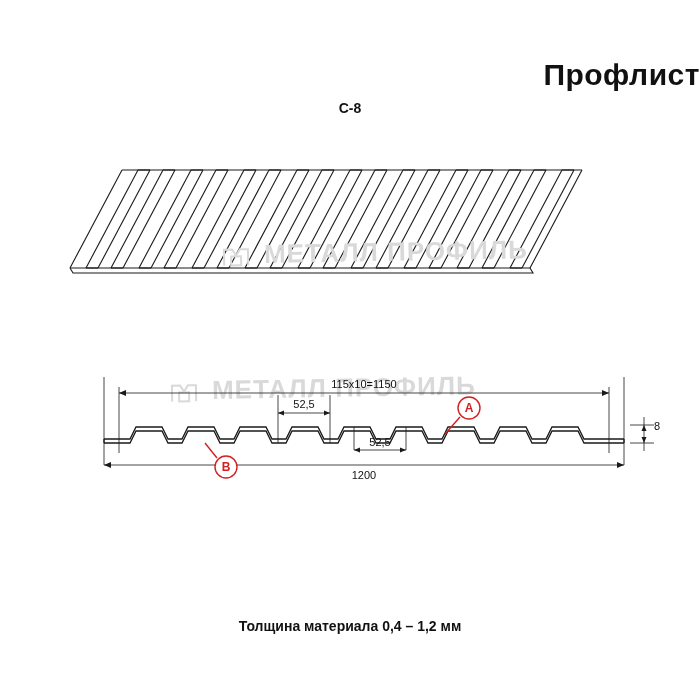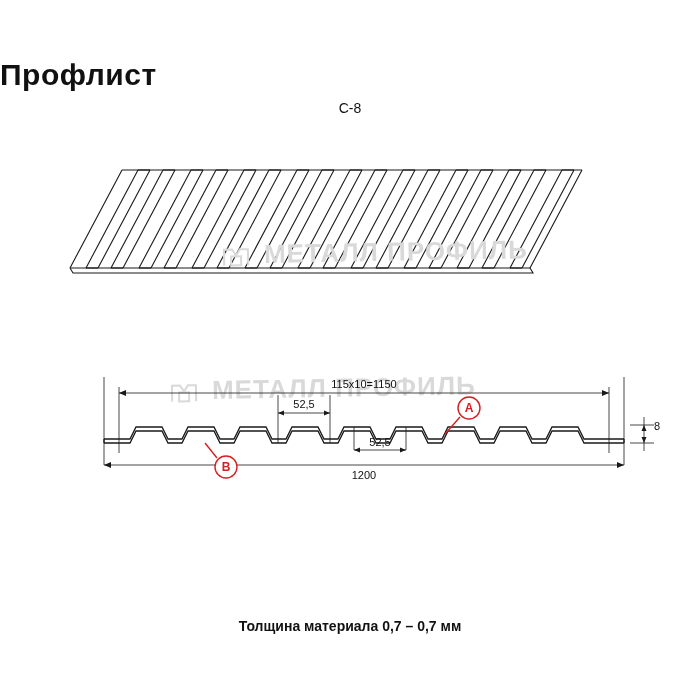--- a/index.html
+++ b/index.html
@@ -18,34 +18,34 @@
   .page {
     position: relative;
     width: 700px;
     height: 700px;
   }
   .title {
     position: absolute;
     top: 58px;
     left: 0;
     width: 700px;
-    text-align: left;
+    text-align: right;
     font-size: 30px;
     font-weight: bold;
     letter-spacing: 0.5px;
     color: #111111;
   }
   .subtitle {
     position: absolute;
     top: 100px;
     left: 0;
     width: 700px;
     text-align: center;
     font-size: 14px;
-    font-weight: normal;
+    font-weight: bold;
     color: #111111;
   }
   .iso-wrap {
     position: absolute;
     top: 140px;
     left: 60px;
     width: 580px;
     height: 170px;
   }
   .section-wrap {
@@ -308,14 +308,14 @@
       </g>
 
       <g>
         <path class="callline" d="M141 88 L153 103"></path>
         <circle class="callcirc" cx="162" cy="112" r="11"></circle>
         <text class="calltxt" x="162" y="116" text-anchor="middle">B</text>
       </g>
     </svg>
   </div>
 
-  <div class="footer-note">Толщина материала 0,7 – 0,7 мм</div>
+  <div class="footer-note">Толщина материала 0,4 – 1,2 мм</div>
 </div>
 
 </body></html>

